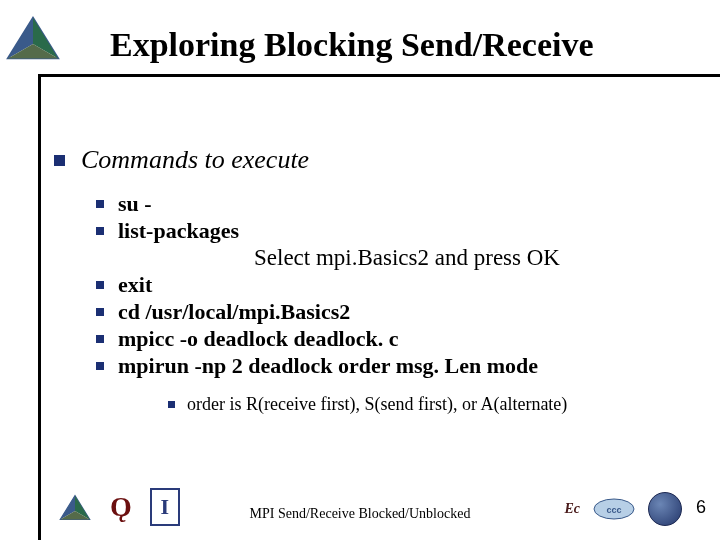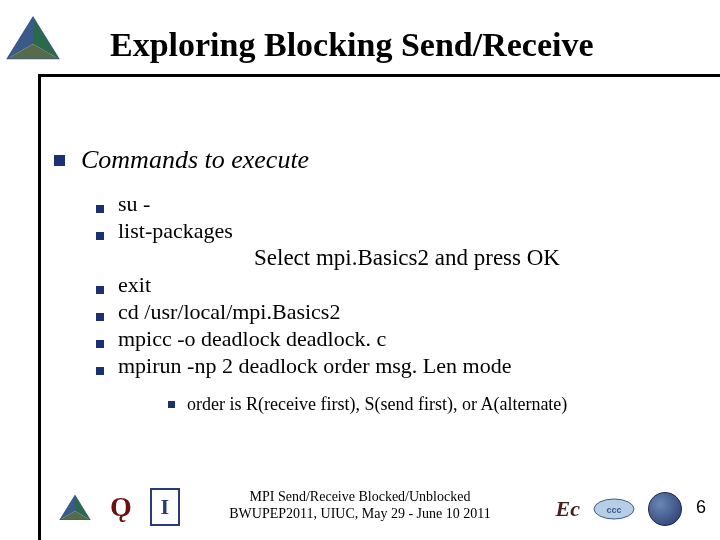--- a/index.html
+++ b/index.html
@@ -79,23 +79,24 @@
     background: #1b2f73;
     margin-top: 10px;
     margin-right: 16px;
     flex: 0 0 auto;
   }
   .l1 .text {
     flex: 1 1 auto;
   }
   .l2 {
     display: flex;
-    align-items: center;
+    align-items: flex-start;
     font-size: 22px;
     margin: 1px 0 1px 42px;
+    font-weight: bold;
   }
   .l2 .bullet {
     width: 8px;
     height: 8px;
     background: #1b2f73;
     margin-top: 9px;
     margin-right: 14px;
     flex: 0 0 auto;
   }
   .l2 .text { flex: 1 1 auto; }
@@ -173,21 +174,21 @@
     justify-content: center;
     font-family: Georgia, serif;
     font-weight: bold;
     color: #2a3b7a;
     font-size: 22px;
   }
   .logo-ec {
     font-family: Georgia, serif;
     font-weight: bold;
     font-style: italic;
-    font-size: 22px;
+    font-size: 14px;
     color: #4a1c1c;
     line-height: 1;
   }
   .logo-cloud svg { width: 44px; height: 28px; }
   .logo-seal {
     width: 32px;
     height: 32px;
     border-radius: 50%;
     background: radial-gradient(circle at 35% 35%, #6b86b5, #23366a);
     border: 1px solid #1a2650;
@@ -272,18 +273,17 @@
       <svg viewBox="0 0 44 28">
         <ellipse cx="22" cy="16" rx="20" ry="10" fill="#b7cfe6" stroke="#3a5a8a" stroke-width="1"></ellipse>
         <text x="22" y="20" font-size="9" font-family="Arial" font-weight="bold" fill="#3a5a8a" text-anchor="middle">ccc</text>
       </svg>
     </div>
     <div class="logo-seal"></div>
   </div>
 
   <div class="footer-text">
     <div>MPI Send/Receive Blocked/Unblocked</div>
-    <div>BWUPEP2011, UIUC, May 29 - June 10 2011</div>
   </div>
 
   <div class="page-number">6</div>
 
 </div>
 
 </body></html>

